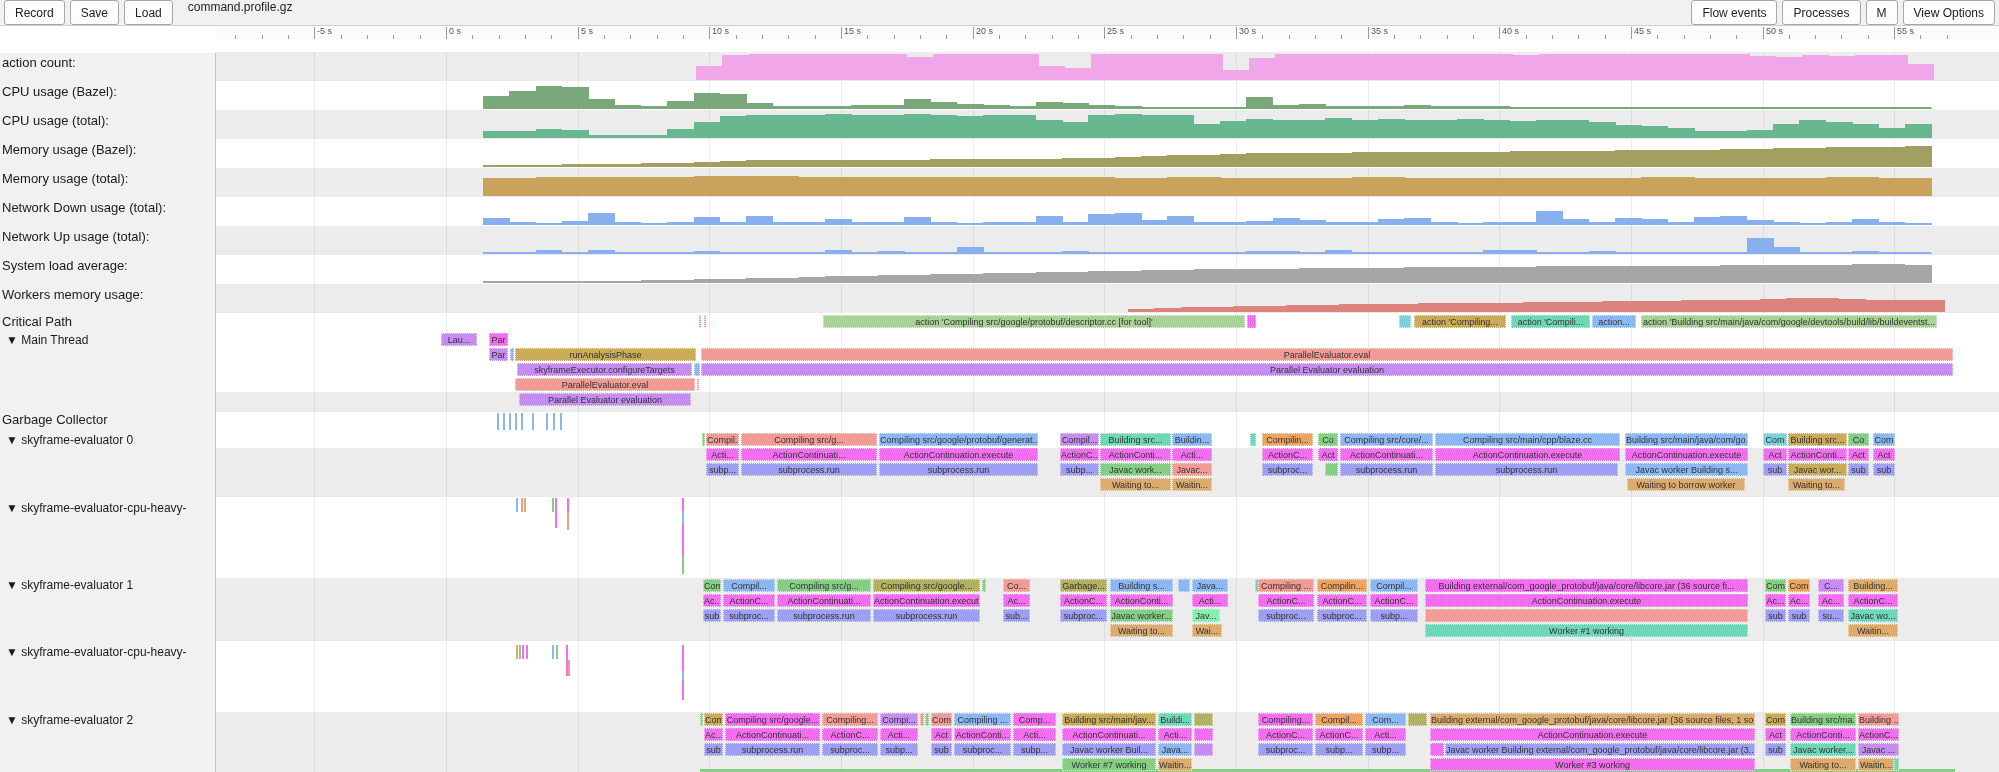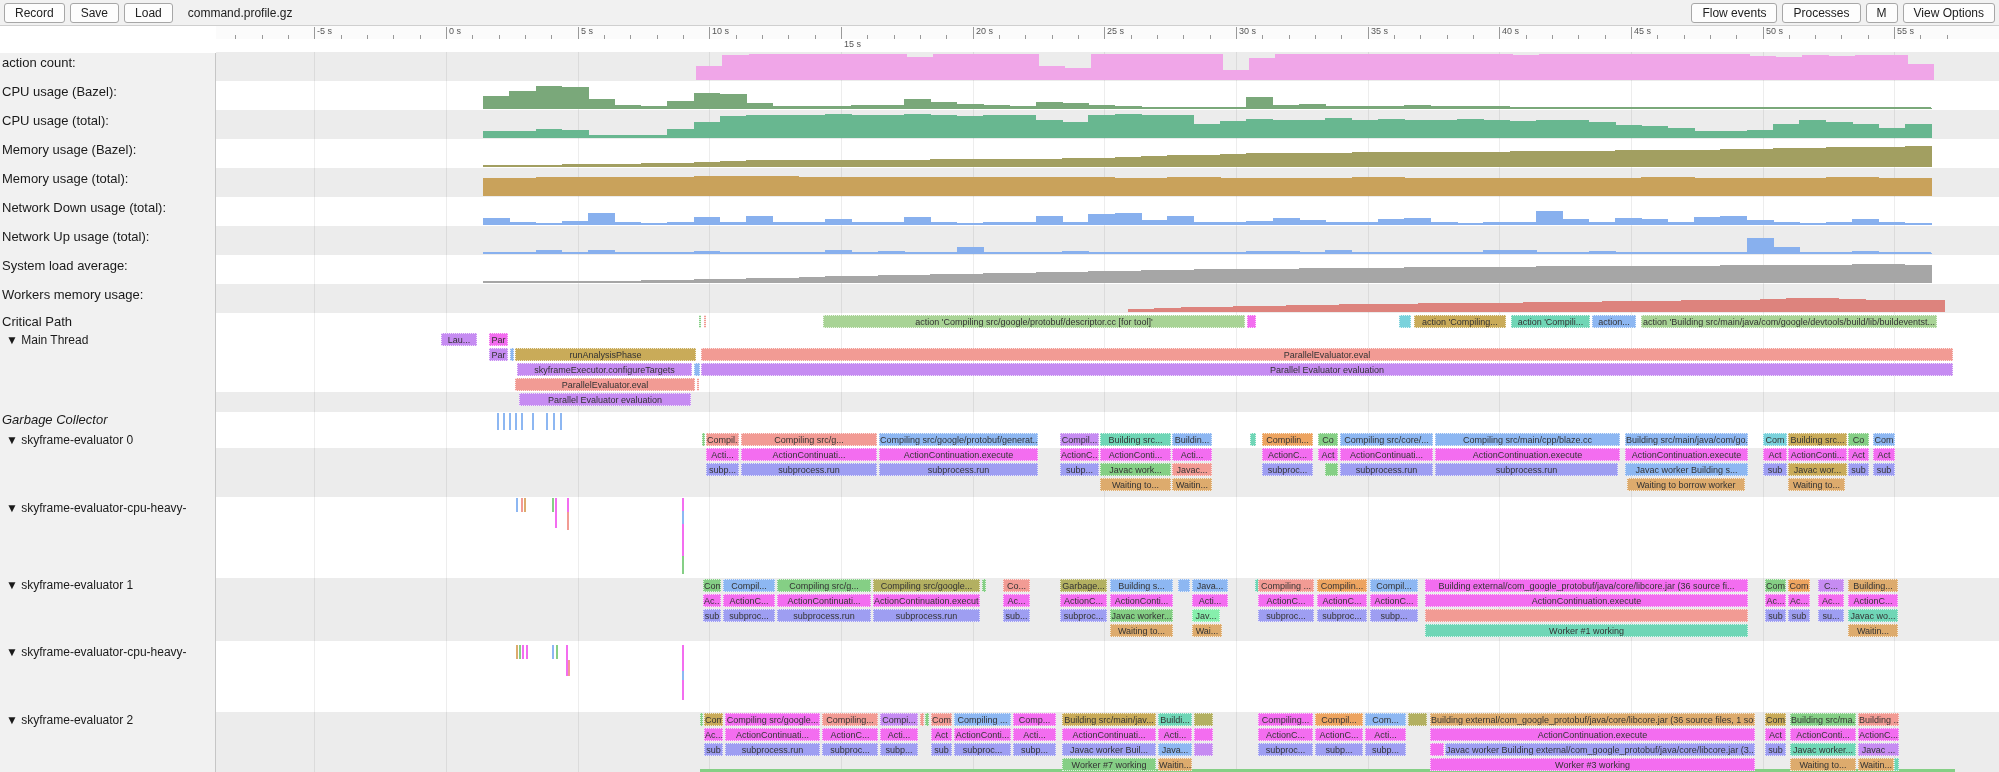--- a/index.html
+++ b/index.html
@@ -1,19 +1,19 @@
 <!DOCTYPE html>
 <html><head>
 <meta charset="utf-8">
 <style>
   html,body{margin:0;padding:0;background:#fff;font-family:"Liberation Sans",sans-serif;}
   #app{position:relative;width:1999px;height:772px;overflow:hidden;background:#fff;}
   .abs{position:absolute;}
   
-  #toolbar{position:absolute;left:0;top:0;width:1999px;height:26px;background:#f1f1f1;border-bottom:1px solid #cfcfcf;display:flex;align-items:center;padding:0 4px;box-sizing:border-box;gap:5px;z-index:40;}
+  #toolbar{position:absolute;left:0;top:0;width:1999px;height:26px;background:#f1f1f1;border-bottom:1px solid #cfcfcf;display:flex;padding:0 4px;box-sizing:border-box;gap:5px;z-index:40;}
   .tb-btn{background:#fdfdfd;border:1px solid #a7a7a7;border-radius:3px;font-size:12px;line-height:14px;padding:2px 10px;color:#222;white-space:nowrap;}
   #filename{font-size:12px;color:#222;margin-left:10px;}
   .tb-spacer{flex:1;}
   
   #axisrow{position:absolute;left:216px;top:26px;width:1783px;height:13px;background:#fbfbfb;z-index:30;}
   .ax-label{position:absolute;top:0px;font-size:9px;color:#555;white-space:nowrap;}
   .ax-tick{position:absolute;background:#999;width:1px;}
   
   #prochdr{position:absolute;left:0;top:39px;width:1999px;height:13px;background:#dcdcdc;border-top:1px solid #b5b5b5;border-bottom:1px solid #c2c2c2;font-size:10px;color:#222;line-height:13px;padding-left:7px;box-sizing:border-box;z-index:35;}
   
@@ -106,21 +106,21 @@
       <div class="ax-tick" style="position: absolute; left: 1599px; bottom: 0px; height: 4px;"></div>
       <div class="ax-tick" style="position: absolute; left: 1625px; bottom: 0px; height: 4px;"></div>
       <div class="ax-tick" style="position: absolute; left: 1652px; bottom: 0px; height: 4px;"></div>
       <div class="ax-tick" style="position: absolute; left: 1678px; bottom: 0px; height: 12px;"></div>
       <div class="ax-tick" style="position: absolute; left: 1704px; bottom: 0px; height: 4px;"></div>
       <div class="ax-tick" style="position: absolute; left: 1731px; bottom: 0px; height: 4px;"></div>
       <div class="ax-label" style="left: 101px;">-5 s</div>
       <div class="ax-label" style="left: 233px;">0 s</div>
       <div class="ax-label" style="left: 365px;">5 s</div>
       <div class="ax-label" style="left: 496px;">10 s</div>
-      <div class="ax-label" style="left: 628px; margin-top: 13px;">15 s</div>
+      <div class="ax-label" style="left: 628px;">15 s</div>
       <div class="ax-label" style="left: 760px;">20 s</div>
       <div class="ax-label" style="left: 891px;">25 s</div>
       <div class="ax-label" style="left: 1023px;">30 s</div>
       <div class="ax-label" style="left: 1155px;">35 s</div>
       <div class="ax-label" style="left: 1286px;">40 s</div>
       <div class="ax-label" style="left: 1418px;">45 s</div>
       <div class="ax-label" style="left: 1550px;">50 s</div>
       <div class="ax-label" style="left: 1681px;">55 s</div>
     </div>
 
@@ -848,21 +848,21 @@
       <div class="side-label" style="top: 31px;">CPU usage (Bazel):</div>
       <div class="side-label" style="top: 60px;">CPU usage (total):</div>
       <div class="side-label" style="top: 89px;">Memory usage (Bazel):</div>
       <div class="side-label" style="top: 118px;">Memory usage (total):</div>
       <div class="side-label" style="top: 147px;">Network Down usage (total):</div>
       <div class="side-label" style="top: 176px;">Network Up usage (total):</div>
       <div class="side-label" style="top: 205px;">System load average:</div>
       <div class="side-label" style="top: 234px;">Workers memory usage:</div>
       <div class="side-label" style="top: 261px;">Critical Path</div>
       <div class="side-label thread" style="top: 280px; left: 6px;">▼  Main Thread</div>
-      <div class="side-label" style="top: 359px; font-style: italic;">Garbage Collector</div>
+      <div class="side-label" style="top: 359px;">Garbage Collector</div>
       <div class="side-label thread" style="top: 380px; left: 6px;">▼  skyframe-evaluator 0</div>
       <div class="side-label thread" style="top: 448px; left: 6px;">▼  skyframe-evaluator-cpu-heavy-</div>
       <div class="side-label thread" style="top: 525px; left: 6px;">▼  skyframe-evaluator 1</div>
       <div class="side-label thread" style="top: 592px; left: 6px;">▼  skyframe-evaluator-cpu-heavy-</div>
       <div class="side-label thread" style="top: 660px; left: 6px;">▼  skyframe-evaluator 2</div>
     </div>
 
 </div>
 
 </body></html>

